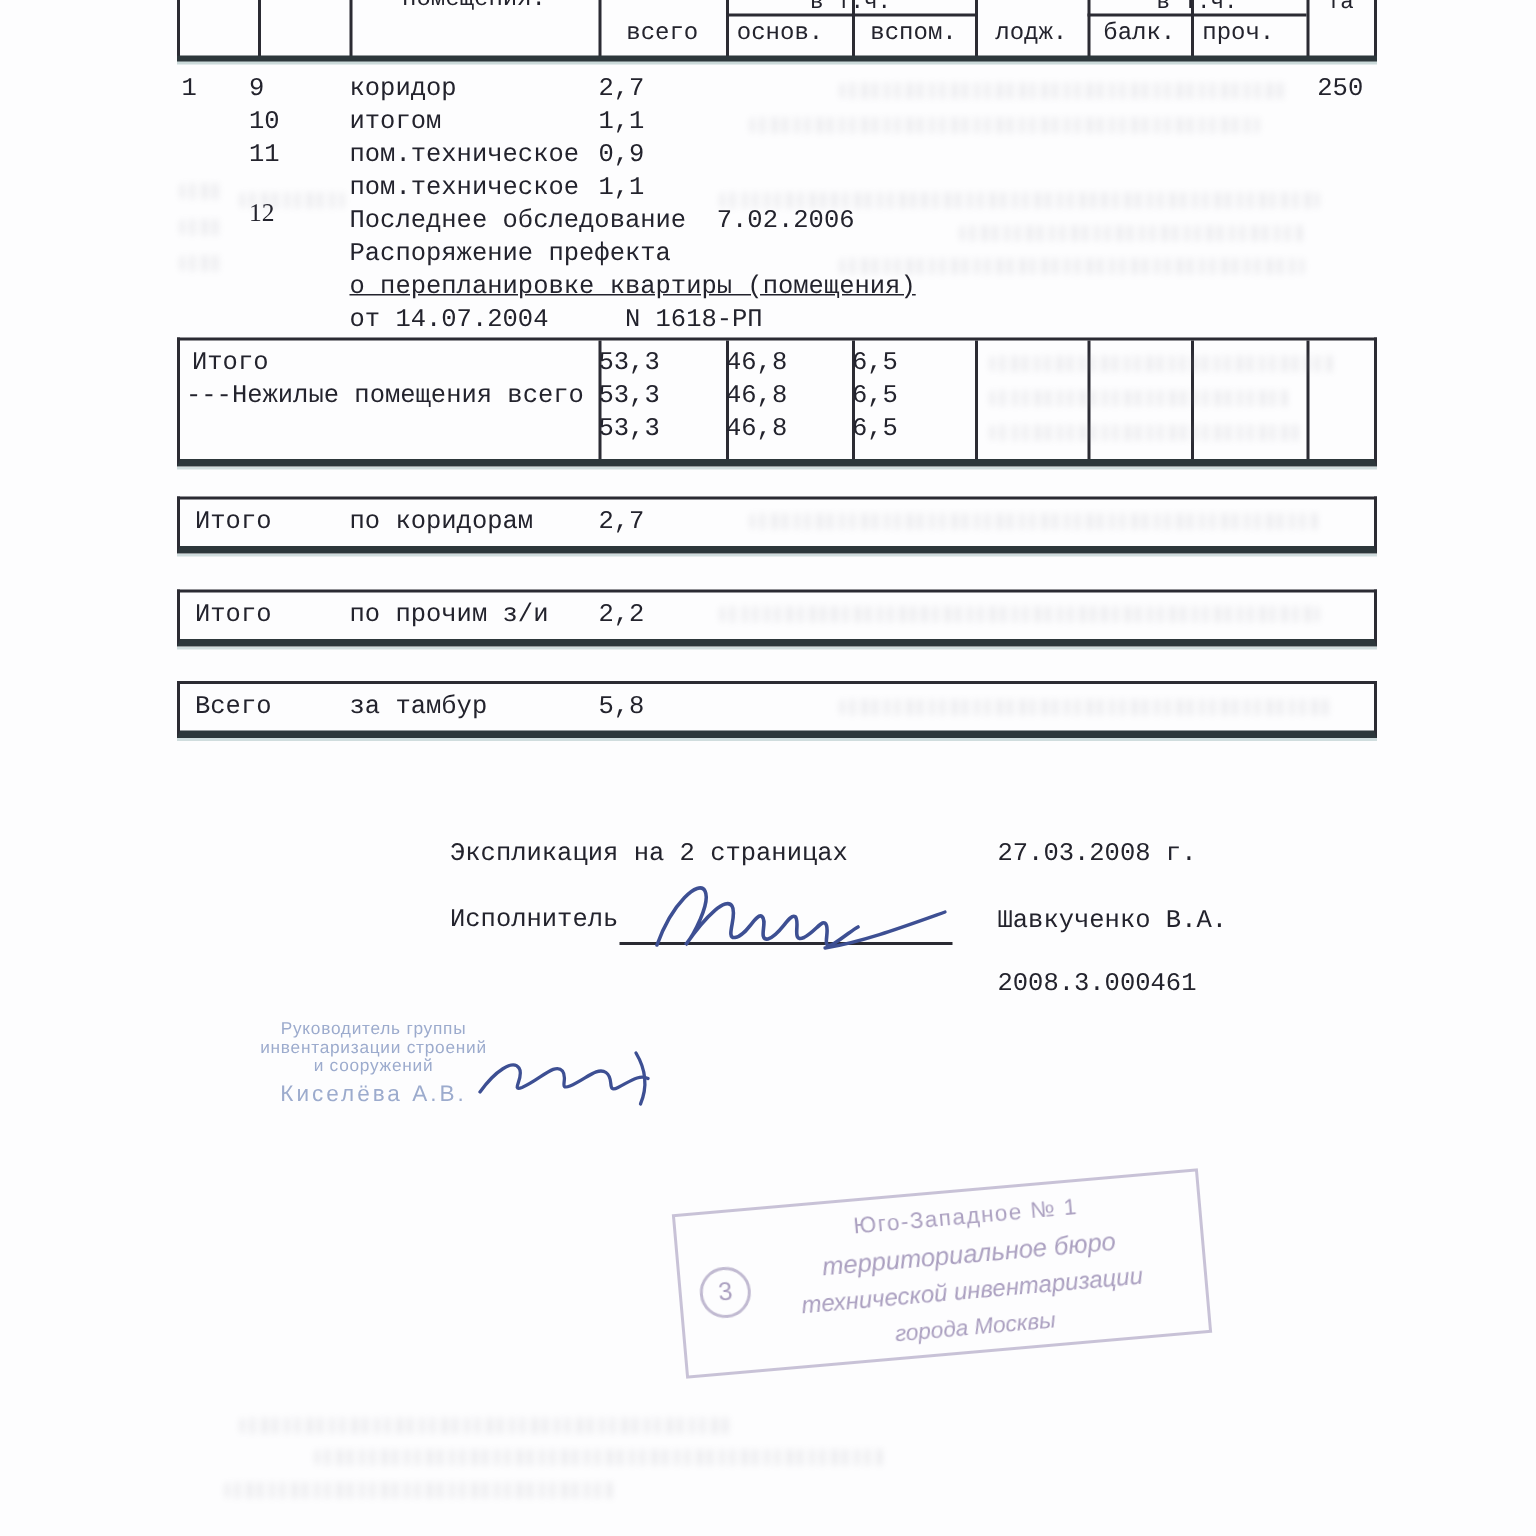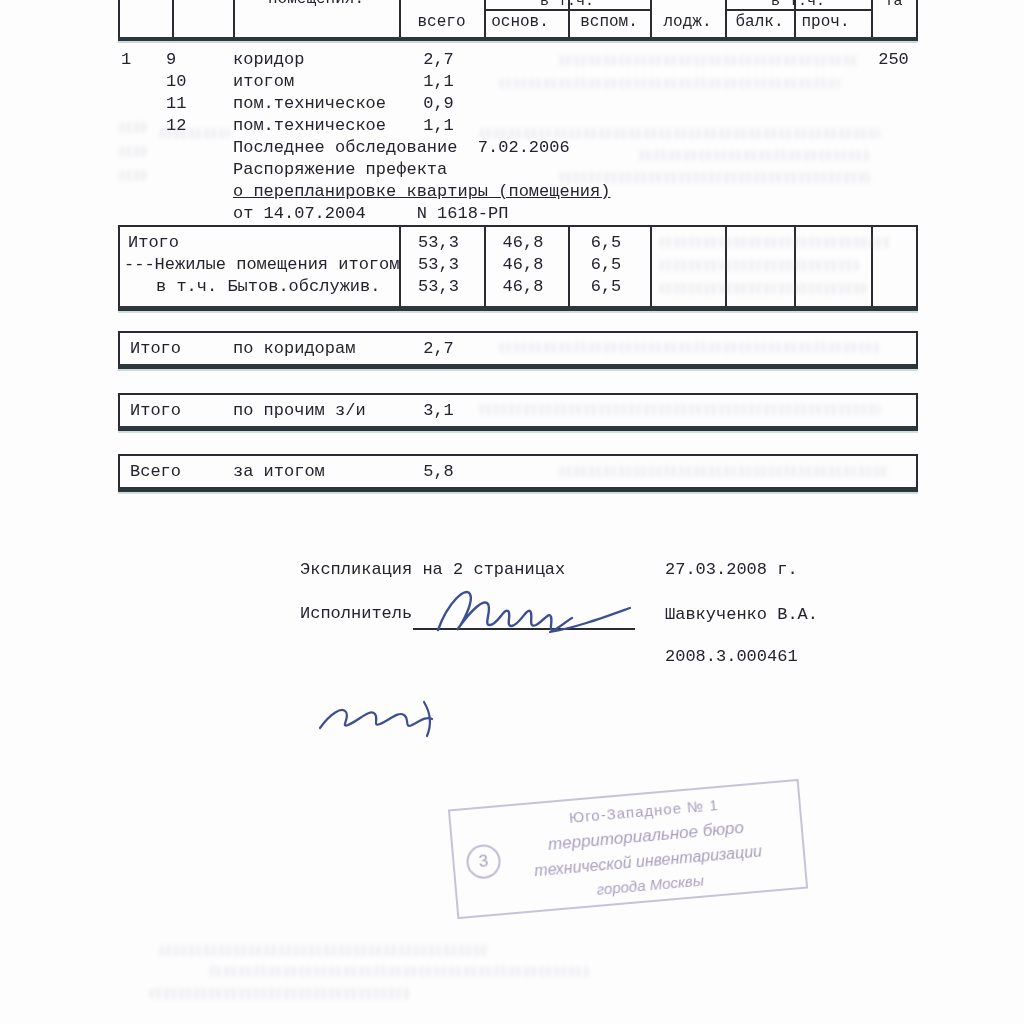--- a/index.html
+++ b/index.html
@@ -4,21 +4,21 @@
 <style>
   html,body{margin:0;padding:0;}
   body{width:1024px;height:1024px;overflow:hidden;background:#ffffff;}
   .page{position:absolute;left:0;top:0;width:1024px;height:1024px;background:#fdfdfe;
         font-family:"Liberation Mono","DejaVu Sans Mono",monospace;color:#23232d;}
   .abs{position:absolute;}
   .t17{font-size:17px;line-height:20px;white-space:pre;}
   .t16{font-size:16px;line-height:18px;white-space:pre;}
   .t15{font-size:15px;line-height:17px;white-space:pre;}
   .ctr{text-align:center;}
-  .rgt{text-align:center;}
+  .rgt{text-align:left;}
   .vline{position:absolute;width:2px;background:#2b2b33;}
   .hline{position:absolute;height:2px;background:#2b2b33;}
   .thick{position:absolute;height:4px;background:#2d373b;box-shadow:0 2px 0 rgba(105,150,150,.35);}
   .totals{position:absolute;left:118px;top:225px;width:800px;height:86px;box-sizing:border-box;
           border:2px solid #2b2b33;border-bottom:5px solid #2d373b;box-shadow:0 2px 0 rgba(105,150,150,.3);}
   .sumbox{position:absolute;left:118px;width:800px;height:38px;box-sizing:border-box;
           border:2px solid #2b2b33;border-bottom:5px solid #2d373b;box-shadow:0 2px 0 rgba(105,150,150,.3);}
   .smudge{position:absolute;height:11px;border-radius:3px;opacity:.3;filter:blur(2.2px);
           background:repeating-linear-gradient(90deg, rgba(145,145,158,.6) 0 3px, rgba(145,145,158,0) 3px 6px,
           rgba(145,145,158,.4) 6px 11px, rgba(145,145,158,0) 11px 15px);}
@@ -80,83 +80,88 @@
     <div class="abs t17 ctr" style="left:871px;top:50px;width:45px;">250</div>
 
     <div class="abs t17" style="left:166px;top:72px;width:34px;">10</div>
     <div class="abs t17" style="left:233px;top:72px;">итогом</div>
     <div class="abs t17 rgt" style="left:399px;top:72px;width:79px;">1,1</div>
 
     <div class="abs t17" style="left:166px;top:94px;width:34px;">11</div>
     <div class="abs t17" style="left:233px;top:94px;">пом.техническое</div>
     <div class="abs t17 rgt" style="left:399px;top:94px;width:79px;">0,9</div>
 
-    <div class="abs t17" style="left:166px;top:116px;width:34px;">12</div>
+    <div class="abs t17" style="left:166px;top:132px;width:34px;font-family:Liberation Serif, serif;">12</div>
     <div class="abs t17" style="left:233px;top:116px;">пом.техническое</div>
     <div class="abs t17 rgt" style="left:399px;top:116px;width:79px;">1,1</div>
 
     <div class="abs t17" style="left:233px;top:138px;">Последнее обследование  7.02.2006</div>
     <div class="abs t17" style="left:233px;top:160px;">Распоряжение префекта</div>
     <div class="abs t17" style="left:233px;top:182px;text-decoration:underline;">о перепланировке квартиры (помещения)</div>
     <div class="abs t17" style="left:233px;top:204px;">от 14.07.2004     N 1618-РП</div>
   </div>
 
   <div class="totals">
     <div class="vline" style="left:279px;top:0;height:79px;"></div>
     <div class="vline" style="left:364px;top:0;height:79px;"></div>
     <div class="vline" style="left:448px;top:0;height:79px;"></div>
     <div class="vline" style="left:530px;top:0;height:79px;"></div>
     <div class="vline" style="left:605px;top:0;height:79px;"></div>
     <div class="vline" style="left:674px;top:0;height:79px;"></div>
     <div class="vline" style="left:751px;top:0;height:79px;"></div>
 
     <div class="abs t17" style="left:8px;top:6px;">Итого</div>
-    <div class="abs t17" style="left:4px;top:28px;">---Нежилые помещения итогом</div>
-    <div class="abs t17" style="left:36px;top:50px;">в т.ч. Бытов.обслужив.</div>
+    <div class="abs t17" style="left:4px;top:28px;">---Нежилые помещения всего</div>
 
     <div class="abs t17 rgt" style="left:279px;top:6px;width:79px;">53,3</div>
     <div class="abs t17 rgt" style="left:364px;top:6px;width:78px;">46,8</div>
     <div class="abs t17 rgt" style="left:448px;top:6px;width:76px;">6,5</div>
     <div class="abs t17 rgt" style="left:279px;top:28px;width:79px;">53,3</div>
     <div class="abs t17 rgt" style="left:364px;top:28px;width:78px;">46,8</div>
     <div class="abs t17 rgt" style="left:448px;top:28px;width:76px;">6,5</div>
     <div class="abs t17 rgt" style="left:279px;top:50px;width:79px;">53,3</div>
     <div class="abs t17 rgt" style="left:364px;top:50px;width:78px;">46,8</div>
     <div class="abs t17 rgt" style="left:448px;top:50px;width:76px;">6,5</div>
   </div>
 
   <div class="sumbox" style="top:331px;">
     <div class="abs t17" style="left:10px;top:6px;">Итого</div>
     <div class="abs t17" style="left:113px;top:6px;">по коридорам</div>
     <div class="abs t17 rgt" style="left:279px;top:6px;width:79px;">2,7</div>
   </div>
   <div class="sumbox" style="top:393px;">
     <div class="abs t17" style="left:10px;top:6px;">Итого</div>
     <div class="abs t17" style="left:113px;top:6px;">по прочим з/и</div>
-    <div class="abs t17 rgt" style="left:279px;top:6px;width:79px;">3,1</div>
+    <div class="abs t17 rgt" style="left:279px;top:6px;width:79px;">2,2</div>
   </div>
   <div class="sumbox" style="top:454px;">
     <div class="abs t17" style="left:10px;top:6px;">Всего</div>
-    <div class="abs t17" style="left:113px;top:6px;">за итогом</div>
+    <div class="abs t17" style="left:113px;top:6px;">за тамбур</div>
     <div class="abs t17 rgt" style="left:279px;top:6px;width:79px;">5,8</div>
   </div>
 
   <div>
     <div class="abs t17" style="left:300px;top:560px;">Экспликация на 2 страницах</div>
     <div class="abs t17" style="left:665px;top:560px;">27.03.2008 г.</div>
     <div class="abs t17" style="left:300px;top:604px;">Исполнитель</div>
     <div class="abs" style="left:413px;top:628px;width:222px;height:2px;background:#2a2a32;"></div>
     <svg class="sig" style="left:430px;top:582px;" width="205" height="52" viewBox="0 0 205 52">
       <path d="M8 48 C 18 20, 36 4, 40 12 C 44 20, 32 42, 27 48 C 41 28, 54 16, 58 22 C 62 28, 53 44, 60 43 C 68 42, 74 26, 78 29 C 82 32, 75 45, 82 44 C 90 42, 96 27, 100 29 C 104 32, 97 47, 106 43 C 114 39, 119 29, 121 35 C 123 41, 117 52, 126 47 C 134 42, 138 38, 142 36" fill="none" stroke="#3d4f93" stroke-width="2.4" stroke-linecap="round"></path>
       <path d="M120 50 C 145 46, 172 36, 200 26" fill="none" stroke="#3d4f93" stroke-width="2.2" stroke-linecap="round"></path>
     </svg>
     <div class="abs t17" style="left:665px;top:605px;">Шавкученко В.А.</div>
     <div class="abs t17" style="left:665px;top:647px;">2008.3.000461</div>
   </div>
 
+  <div class="approver">
+    <div class="ln">Руководитель группы</div>
+    <div class="ln">инвентаризации строений</div>
+    <div class="ln">и сооружений</div>
+    <div class="nm">Киселёва А.В.</div>
+  </div>
   <svg class="sig" style="left:316px;top:694px;" width="130" height="46" viewBox="0 0 130 46">
     <path d="M4 34 C 14 20, 26 12, 30 18 C 34 24, 24 34, 32 31 C 44 26, 54 14, 59 20 C 63 25, 56 33, 64 30 C 74 26, 82 17, 88 21 C 94 25, 88 35, 96 31 C 104 27, 110 22, 116 25" fill="none" stroke="#3d4f93" stroke-width="2.2" stroke-linecap="round"></path>
     <path d="M108 8 C 114 18, 116 30, 111 42" fill="none" stroke="#3d4f93" stroke-width="2.2" stroke-linecap="round"></path>
   </svg>
 
   <div class="stamp">
     <div class="circ">3</div>
     <div class="lines">
       <div class="s1">Юго-Западное № 1</div>
       <div class="s2">территориальное бюро</div>

